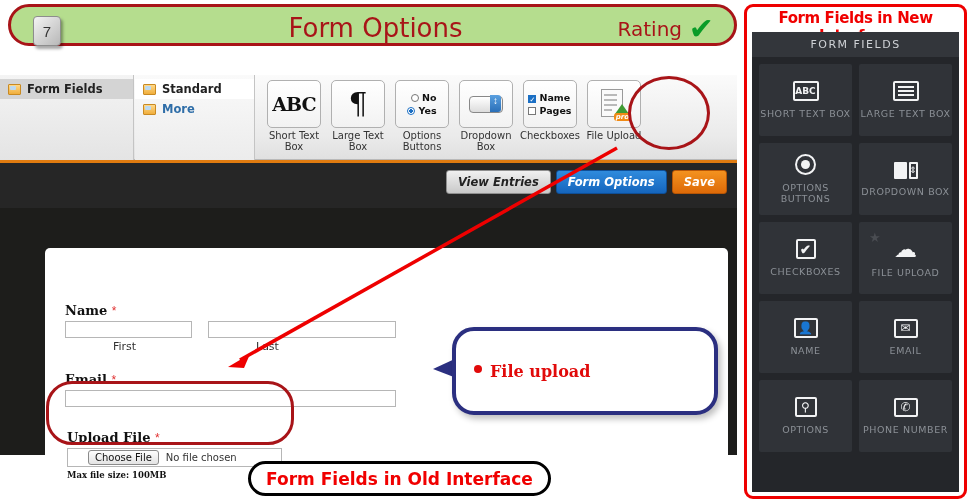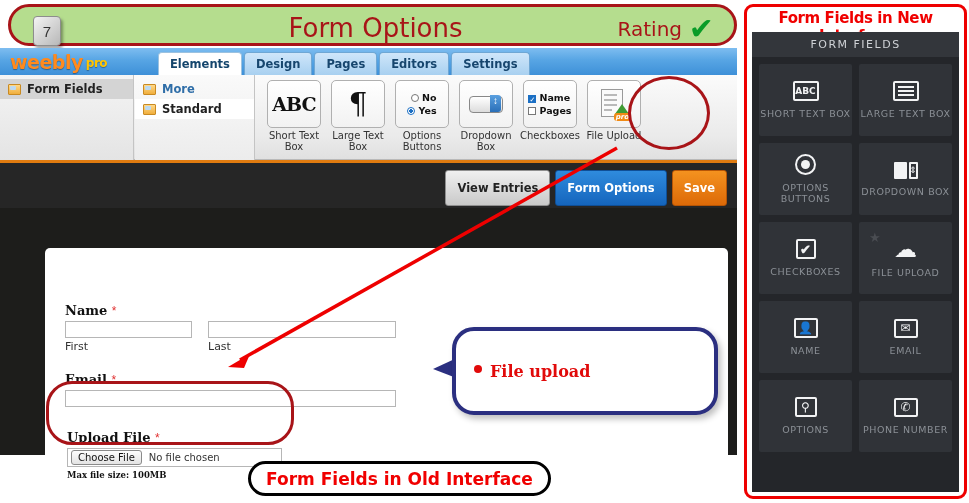--- a/index.html
+++ b/index.html
@@ -147,34 +147,34 @@
   .fileicon .pro{position:absolute;right:-4px;bottom:-2px;background:#f18a14;color:#fff;font-size:7px;font-weight:bold;border-radius:3px;padding:0 2px;font-family:"DejaVu Sans", sans-serif;}
 
   .orange-rule{position:absolute;left:0;top:112px;width:737px;height:3px;background:#e07b10;}
 
   .dark {
     position:absolute; left:0; top:115px; width:737px; height:292px;
     background:#1d1d1b;
   }
   .dark-inner{position:absolute;left:0;top:0;width:737px;height:45px;background:#262626;}
   .actions{position:absolute;right:10px;top:7px;display:flex;gap:5px;}
-  .btn{height:36px;padding:0 11px;display:flex;align-items:center;font-size:11.5px;font-weight:bold;border-radius:3px;font-family:"DejaVu Sans", sans-serif;}
+  .btn{height:24px;padding:0 11px;display:flex;align-items:center;font-size:11.5px;font-weight:bold;border-radius:3px;font-family:"DejaVu Sans", sans-serif;font-style:italic;}
   .btn.grey{background:linear-gradient(180deg,#f0f0f0,#c9c9c9);color:#222;border:1px solid #8f8f8f;}
   .btn.blue{background:linear-gradient(180deg,#2f8bdd,#1565bd);color:#fff;border:1px solid #0f4f97;}
   .btn.orange{background:linear-gradient(180deg,#f4921f,#dd6a08);color:#fff;border:1px solid #b65506;}
 
   .page {
     position:absolute; left:45px; top:85px; width:683px; height:207px;
     background:#ffffff; border-radius:5px 5px 0 0;
   }
   .click-edit{position:absolute;left:20px;top:14px;font-size:16px;font-weight:bold;color:#2548e8;font-family:"DejaVu Sans", sans-serif;}
   .flabel{font-size:13px;font-weight:bold;color:#111;font-family:"DejaVu Serif", serif;}
   .req{color:#e03030;font-size:12px;}
   .finput{border:1px solid #b6b6b6;background:#fff;height:17px;}
-  .sublabel{font-size:11px;color:#333;font-family:"DejaVu Sans", sans-serif;}
+  .sublabel{font-size:11px;color:#333;font-family:"DejaVu Sans", sans-serif;margin-left:48px;}
   .maxsize{font-size:8.5px;font-weight:bold;color:#111;font-family:"DejaVu Serif", serif;}
   .choosefile{
     display:inline-flex;align-items:center;justify-content:center;
     height:15px;padding:0 6px;font-size:10px;color:#111;
     background:linear-gradient(180deg,#fdfdfd,#e3e3e3);
     border:1px solid #8a8a8a;border-radius:3px;
     font-family:"DejaVu Sans", sans-serif;
   }
   .nofile{font-size:10px;color:#333;margin-left:7px;font-family:"DejaVu Sans", sans-serif;}
 
@@ -271,50 +271,38 @@
 
 <div class="banner">
   <div class="banner-title">Form Options</div>
   <div class="banner-badge">7</div>
   <div class="banner-rating">Rating</div>
   <div class="banner-check">✔</div>
 </div>
 
 <div class="app">
 
-  <div class="app-topbar">
-    <div class="logo">
-      <span class="w1">weebly</span><span class="w2">pro</span>
-    </div>
-    <div class="tabs">
-      <div class="tab active">Elements</div>
-      <div class="tab">Design</div>
-      <div class="tab">Pages</div>
-      <div class="tab">Editors</div>
-      <div class="tab">Settings</div>
-    </div>
-  </div>
 
   <div class="app-body">
 
     <div class="catcol">
       <div class="catrow sel">
         <span class="folder"></span>
         <span>Form Fields</span>
       </div>
     </div>
 
     <div class="subcol">
+      <div class="subrow sel">
+        <span class="folder"></span>
+        <span>Standard</span>
+      </div>
       <div class="subrow link">
         <span class="folder"></span>
         <span>More</span>
-      </div>
-      <div class="subrow sel">
-        <span class="folder"></span>
-        <span>Standard</span>
       </div>
     </div>
 
     <div class="elements">
 
       <div class="el">
         <div class="el-box">
           <span class="abc">ABC</span>
         </div>
         <div class="el-label">Short Text Box</div>
@@ -398,21 +386,21 @@
       <div style="position:absolute;left:20px;top:122px;">
         <span class="flabel">Email</span>
         <span class="req">*</span>
       </div>
       <div class="finput" style="position:absolute;left:20px;top:142px;width:331px;"></div>
 
       <div style="position:absolute;left:22px;top:180px;">
         <span class="flabel">Upload File</span>
         <span class="req">*</span>
       </div>
-      <div class="finput" style="position:absolute;left:22px;top:200px;width:215px;height:19px;display:flex;align-items:center;padding-left:3px;">
+      <div class="finput" style="position:absolute;left:22px;top:200px;width:215px;height:19px;display:flex;align-items:center;padding-left:20px;">
         <span class="choosefile">Choose File</span>
         <span class="nofile">No file chosen</span>
       </div>
       <div class="maxsize" style="position:absolute;left:22px;top:222px;">Max file size: 100MB</div>
     </div>
   </div>
 </div>
 
 <div class="oval-fileupload"></div>
 <div class="oval-upload-field"></div>

